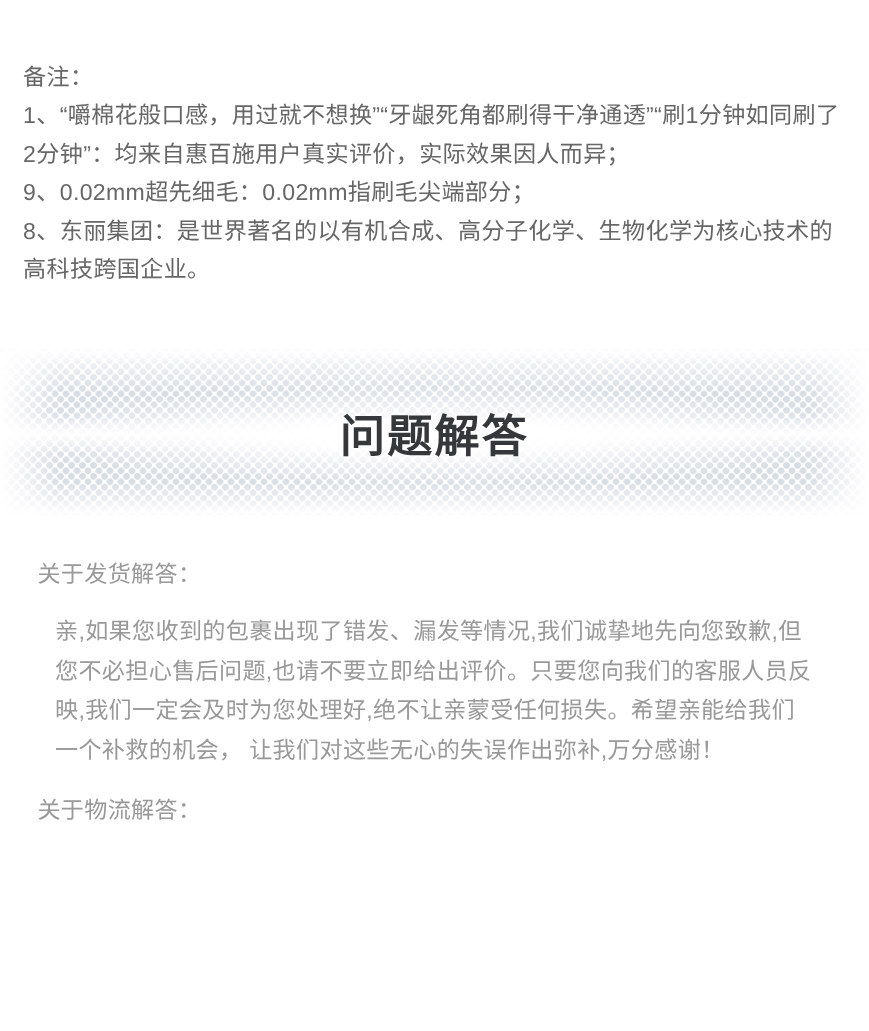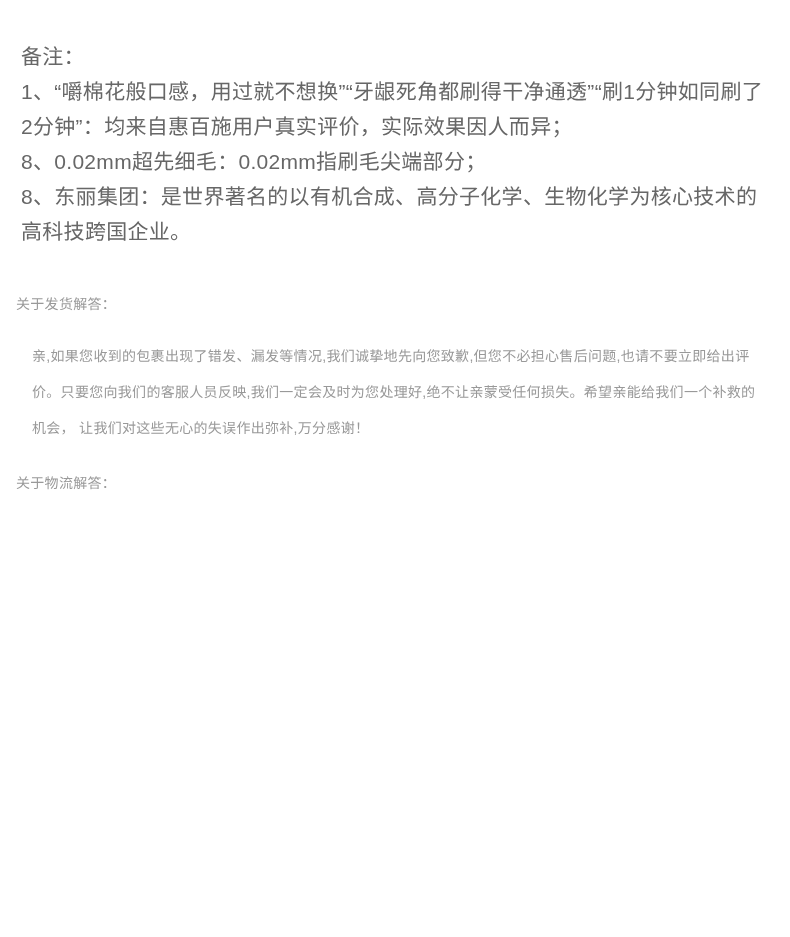--- a/index.html
+++ b/index.html
@@ -13,21 +13,21 @@
   body{
     width:790px;height:937px;
     background:var(--page_bg,#fff);
     overflow:hidden;
     font-family:"Liberation Sans","DejaVu Sans",sans-serif;
   }
   .page{width:790px;height:937px;position:relative;}
 
   
   .notes{
-    padding:39px 21px 0 21px;
+    padding:53px 21px 0 21px;
     font-size:21px;
     line-height:35px;
     color:var(--ink_notes,#676767);
     word-break:break-all;
     letter-spacing:0.3px;
   }
   .notes .note-line{margin:0;}
 
   
   .banner{
@@ -62,45 +62,48 @@
     left:0;right:0;top:0;bottom:0;
     display:flex;align-items:center;justify-content:center;
     font-size:41px;
     font-weight:bold;
     letter-spacing:2px;
     color:var(--ink_title,#35373a);
   }
 
   
   .qa{
-    padding:0 16px;
+    padding:0 34px;
     color:var(--ink_qa,#999);
-    font-size:14px;
+    font-size:21px;
     line-height:36px;
     word-break:break-all;
     letter-spacing:0.3px;
   }
   .qa-section{margin:0;}
   .qa-section.first{margin-top:37px;}
   .qa-section.second{margin-top:19px;}
   .qa-heading{margin:0;}
   .qa-body{margin:16px;}
 </style>
 </head>
 <body>
 
 <div class="page">
 
   <section class="notes">
     <p class="note-line">备注：</p>
     <p class="note-line">1、“嚼棉花般口感，用过就不想换”“牙龈死角都刷得干净通透”“刷1分钟如同刷了2分钟”：均来自惠百施用户真实评价，实际效果因人而异；</p>
-    <p class="note-line">8、0.02mm超先细毛：0.02mm指刷毛尖端部分；</p>
+    <p class="note-line">9、0.02mm超先细毛：0.02mm指刷毛尖端部分；</p>
     <p class="note-line">8、东丽集团：是世界著名的以有机合成、高分子化学、生物化学为核心技术的高科技跨国企业。</p>
   </section>
 
+  <div class="banner">
+    <div class="banner-title">问题解答</div>
+  </div>
 
   <section class="qa">
     <div class="qa-section first">
       <p class="qa-heading">关于发货解答：</p>
       <p class="qa-body">亲,如果您收到的包裹出现了错发、漏发等情况,我们诚挚地先向您致歉,但您不必担心售后问题,也请不要立即给出评价。只要您向我们的客服人员反映,我们一定会及时为您处理好,绝不让亲蒙受任何损失。希望亲能给我们一个补救的机会， 让我们对这些无心的失误作出弥补,万分感谢！</p>
     </div>
     <div class="qa-section second">
       <p class="qa-heading">关于物流解答：</p>
     </div>
   </section>

